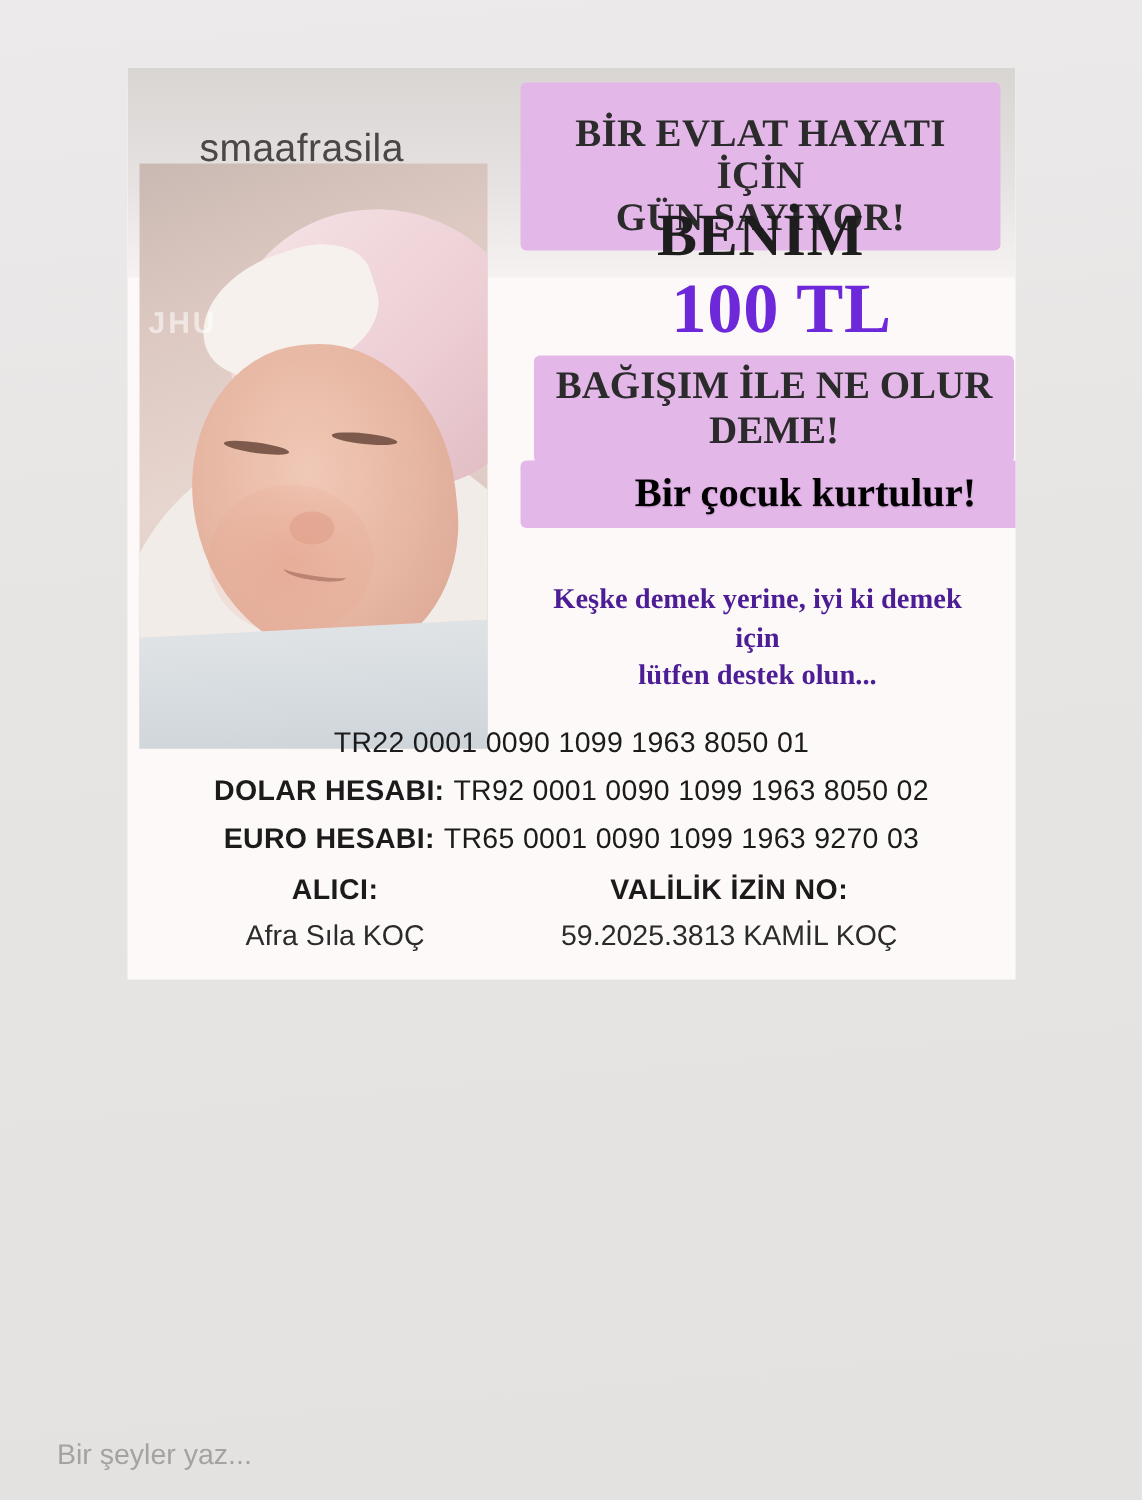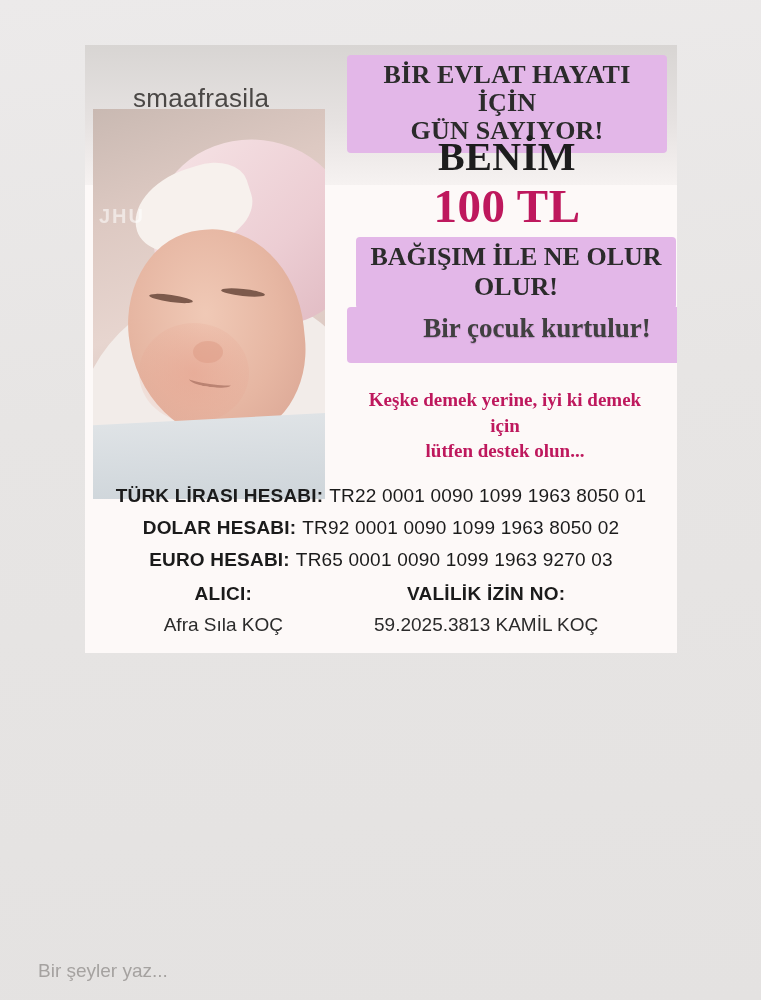--- a/index.html
+++ b/index.html
@@ -152,47 +152,47 @@
     color: #2b2b2b;
     font-family: "Liberation Serif", serif;
     font-weight: bold;
     text-align: center;
     line-height: 1.08;
   }
 
   .st1 {
     left: 262px; top: 10px;
     width: 320px;
-    padding: 6px 10px 8px;
+    padding: 20px 10px 8px;
     font-size: 26px;
     border-radius: 4px;
     letter-spacing: 0.2px;
   }
   .st1 .l2 { display:block; }
 
   .headline-benim {
     position: absolute;
     left: 262px; top: 88px;
     width: 320px;
     text-align: center;
     font-family: "Liberation Serif", serif;
     font-weight: bold;
     font-size: 40px;
     color: #1d1d1d;
     letter-spacing: 0.5px;
   }
   .headline-amount {
     position: absolute;
-    left: 262px; top: 134px;
+    left: 276px; top: 134px;
     width: 320px;
     text-align: center;
     font-family: "Liberation Serif", serif;
     font-weight: bold;
     font-size: 47px;
-    color: #be185d;
+    color: #6d28d9;
     letter-spacing: 0.5px;
   }
 
   .st2 {
     left: 271px; top: 192px;
     width: 320px;
     padding: 6px 8px 8px;
     font-size: 26px;
     border-radius: 4px;
   }
@@ -201,36 +201,36 @@
     width: 172px;
     margin: 2px auto 0;
     background: #e3b7e8;
     border-radius: 4px;
   }
   .st2 .l1 { display:block; }
 
   .st3 {
     left: 262px; top: 262px;
     width: 380px;
-    padding: 7px 8px 20px;
+    padding: 7px 8px 9px;
     font-size: 27px;
     border-radius: 4px;
-    color: #404040;
+    color: #000000;
     text-shadow: 0 1px 1px rgba(120,70,130,0.35);
   }
 
   .subtext {
     position: absolute;
     left: 252px; top: 342px;
     width: 336px;
     text-align: center;
     font-family: "Liberation Serif", serif;
     font-weight: bold;
     font-size: 19px;
-    color: #be185d;
+    color: #4c1d95;
     line-height: 1.35;
   }
 
   
   .bank {
     position: absolute;
     left: 0; top: 440px;
     width: 100%;
   }
   .bank-row {
@@ -307,34 +307,33 @@
   <div class="sticker st1">
     <span class="l1">BİR EVLAT HAYATI İÇİN</span>
     <span class="l2">GÜN SAYIYOR!</span>
   </div>
 
   <div class="headline-benim">BENİM</div>
   <div class="headline-amount">100 TL</div>
 
   <div class="sticker st2">
     <span class="l1">BAĞIŞIM İLE NE OLUR</span>
-    <span class="l2">OLUR!</span>
+    <span class="l2">DEME!</span>
   </div>
 
   <div class="sticker st3">Bir çocuk kurtulur!</div>
 
   <div class="subtext">
     <span>Keşke demek yerine, iyi ki demek</span><br>
     <span>için</span><br>
     <span>lütfen destek olun...</span>
   </div>
 
   <div class="bank">
     <div class="bank-row">
-      <span class="bank-label">TÜRK LİRASI HESABI:</span>
       <span class="bank-value">TR22 0001 0090 1099 1963 8050 01</span>
     </div>
     <div class="bank-row">
       <span class="bank-label">DOLAR HESABI:</span>
       <span class="bank-value">TR92 0001 0090 1099 1963 8050 02</span>
     </div>
     <div class="bank-row">
       <span class="bank-label">EURO HESABI:</span>
       <span class="bank-value">TR65 0001 0090 1099 1963 9270 03</span>
     </div>

